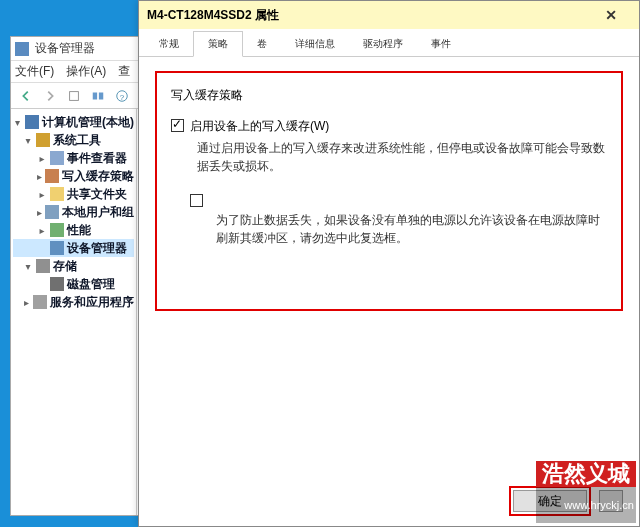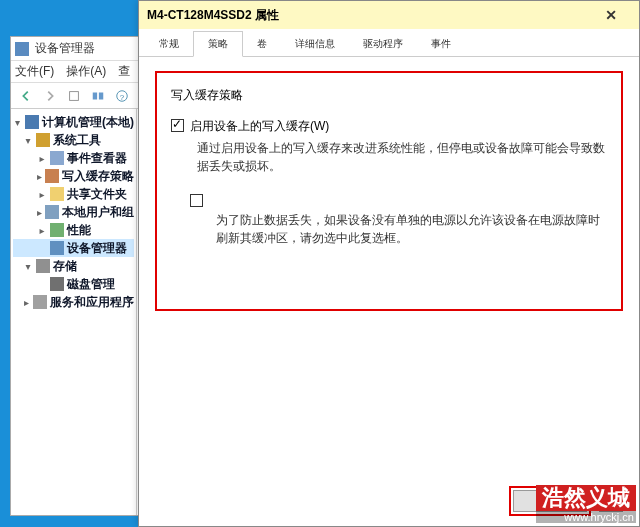--- a/index.html
+++ b/index.html
@@ -57,21 +57,21 @@
 .cb-desc { font-size: 12px; color: #333; margin-left: 26px; margin-bottom: 18px; line-height: 1.5; }
 .sub-block { margin-left: 19px; }
 .prop-footer { position: absolute; bottom: 10px; right: 16px; display: flex; gap: 8px; align-items: center; }
 .btn-ok-wrap { border: 2px solid #e00000; padding: 2px; }
 .btn { width: 74px; height: 22px; font-size: 12px; background: #e1e1e1; border: 1px solid #999; display: flex; align-items: center; justify-content: center; cursor: pointer; }
 .btn-slice { width: 24px; height: 22px; background: #e1e1e1; border: 1px solid #999; }
 
 
 .watermark { position: absolute; right: 4px; bottom: 4px; text-align: right; }
 .wm-box { background: #d02020; color: #fff; font-size: 22px; font-weight: bold; padding: 2px 6px; display: inline-block; line-height: 1; }
-.wm-url { color: #fff; font-size: 11px; background: rgba(0,0,0,0.3); padding: 0 2px; display: block; }
+.wm-url { color: #fff; font-size: 11px; background: rgba(0,0,0,0.3); padding: 12px 2px; display: block; }
 </style>
 </head>
 <body>
 
 <div class="mgmt-window">
   <div class="mgmt-titlebar">
     <div class="mgmt-icon"></div>
     <div class="mgmt-title">设备管理器</div>
   </div>
   <div class="mgmt-menubar">

